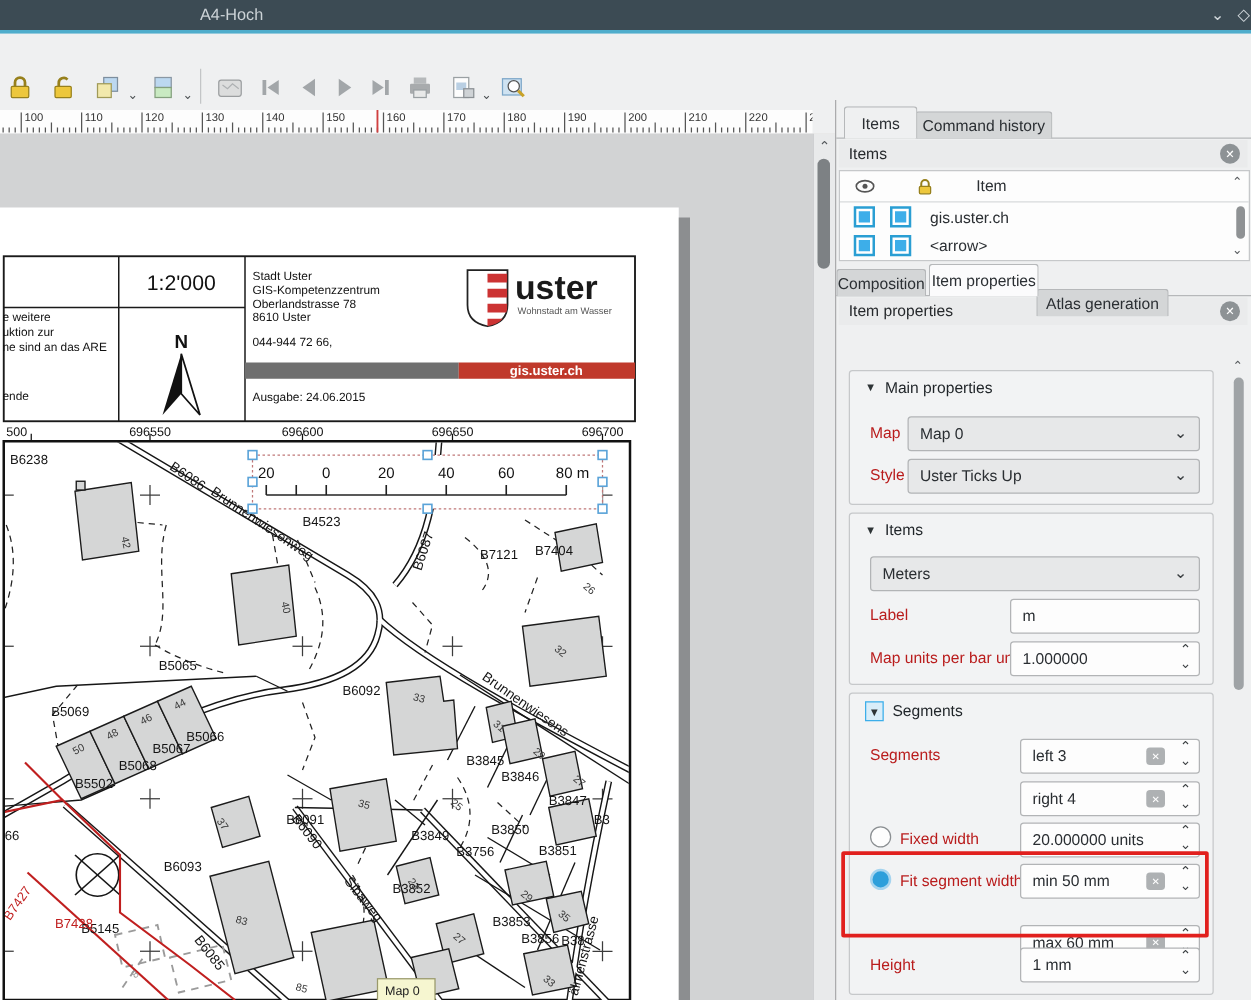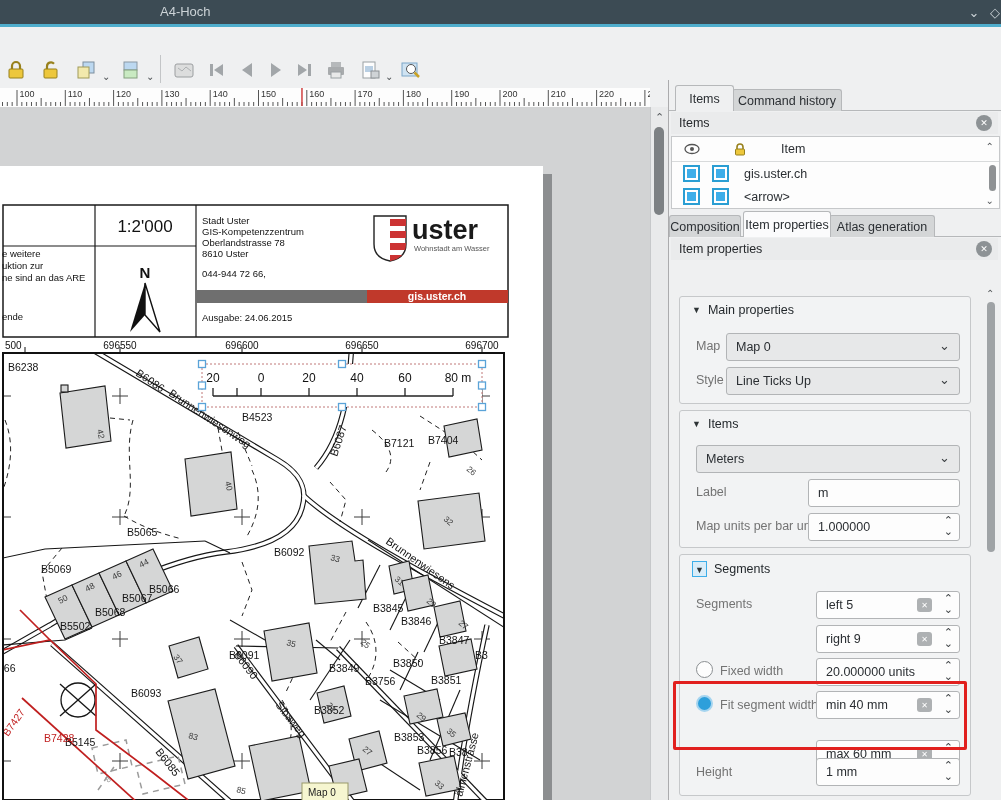--- a/index.html
+++ b/index.html
@@ -37,21 +37,21 @@
   .itemstable{position:absolute;left:2px;width:327px;background:#fdfdfd;border:1px solid #c6c8ca;}
   .throw{position:absolute;left:0;width:100%;display:flex;align-items:center;font-size:12.5px;color:#2b2f33;}
   .cb{width:13px;height:13px;border:2px solid #2a9ed3;background:#fff;position:relative;display:inline-block;}
   .cb::after{content:'';position:absolute;inset:2px;background:#3daee9;}
   .subtitle{position:absolute;left:2px;width:329px;height:23px;background:#d7d8d9;display:flex;align-items:center;}
   .subtitle span{margin-left:8px;font-size:12.5px;color:#26292c;}
   .group{position:absolute;left:10px;width:290px;border:1px solid #c6c8ca;border-radius:3px;background:#f2f3f4;}
   .gtitle{position:absolute;left:12px;top:6px;font-size:12.5px;color:#1f2428;display:flex;align-items:center;gap:7px;}
   .tri{font-size:9px;color:#2e3436;}
   .trifocus{border:1px solid #3daee9;background:#d9edf9;padding:0 2px;}
-  .flabel{position:absolute;font-size:12.5px;color:#737373;}
+  .flabel{position:absolute;font-size:12.5px;color:#b91c1c;}
   .combo,.spin,.inp{position:absolute;height:26px;border:1px solid #b2b4b6;border-radius:3px;
        font-size:12.5px;color:#2a2e32;display:flex;align-items:center;}
   .combo{background:#e7e8e9;}
   .spin,.inp{background:#fdfdfd;}
   .combo .val,.spin .val,.inp .val{margin-left:9px;}
   .combo .chev{position:absolute;right:9px;top:4px;color:#3c4043;font-size:13px;}
   .spinbtns{position:absolute;right:6px;top:1px;display:flex;flex-direction:column;line-height:11px;color:#3c4043;font-size:11px;}
   .clearbtn{position:absolute;right:27px;top:6px;width:15px;height:14px;background:#aeb1b3;border-radius:3px;color:#fff;
             font-size:8px;display:flex;align-items:center;justify-content:center;}
   .radio{position:absolute;width:15px;height:15px;border-radius:50%;border:1.5px solid #8b8f92;background:#fdfdfd;}
@@ -674,21 +674,21 @@
       <div style="position:absolute;right:3px;top:28px;width:7px;height:26px;background:#8f9294;border-radius:4px;"></div>
       <span class="scrollglyph" style="right:5px;bottom:2px;">⌄</span>
     </div>
 
     <div class="tab inactive" style="left:0;top:135px;width:70px;">
         <span>Composition</span>
       </div>
     <div class="tab active" style="left:74px;top:131px;width:86px;background:#fbfbfc;">
         <span>Item properties</span>
       </div>
-    <div class="tab inactive" style="left:160px;top:135px;width:104px;text-align:right;">
+    <div class="tab inactive" style="left:160px;top:151px;width:104px;text-align:right;">
         <span>Atlas generation</span>
       </div>
     <div class="tabline" style="top:156px;"></div>
 
     <div class="dockhdr" style="top:158px;">
       <span>Item properties</span>
       <div class="closebtn">✕</div>
     </div>
 
     <div class="group" style="top:216px;height:106px;">
@@ -696,21 +696,21 @@
           <span class="tri">▼</span>
         <span>Main properties</span>
         </div>
       <span class="flabel" style="left:16px;top:42px;">Map</span>
       <div class="combo" style="left:46px;top:36px;width:232px;">
         <span class="val">Map 0</span>
         <span class="chev">⌄</span>
       </div>
       <span class="flabel" style="left:16px;top:76px;">Style</span>
       <div class="combo" style="left:46px;top:70px;width:232px;">
-        <span class="val">Line Ticks Up</span>
+        <span class="val">Uster Ticks Up</span>
         <span class="chev">⌄</span>
       </div>
     </div>
 
     <div class="group" style="top:330px;height:136px;">
       <div class="gtitle">
           <span class="tri">▼</span>
         <span>Items</span>
         </div>
       <div class="combo" style="left:16px;top:34px;width:262px;">
@@ -731,48 +731,48 @@
       </div>
     </div>
 
     <div class="group" style="top:474px;height:240px;">
       <div class="gtitle">
           <span class="trifocus"><span class="tri">▼</span></span>
         <span>Segments</span>
         </div>
       <span class="flabel" style="left:16px;top:42px;">Segments</span>
       <div class="spin" style="left:136px;top:36px;width:142px;">
-        <span class="val">left 5</span>
+        <span class="val">left 3</span>
         <span class="clearbtn">✕</span>
         <span class="spinbtns">
             <span>⌃</span>
             <span>⌄</span>
           </span>
       </div>
       <div class="spin" style="left:136px;top:70px;width:142px;">
-        <span class="val">right 9</span>
+        <span class="val">right 4</span>
         <span class="clearbtn">✕</span>
         <span class="spinbtns">
             <span>⌃</span>
             <span>⌄</span>
           </span>
       </div>
       <span class="radio" style="left:16px;top:106px;"></span>
       <span class="flabel" style="left:40px;top:109px;">Fixed width</span>
       <div class="spin" style="left:136px;top:103px;width:142px;">
         <span class="val">20.000000 units</span>
         <span class="spinbtns">
             <span>⌃</span>
             <span>⌄</span>
           </span>
       </div>
       <span class="radio checked" style="left:16px;top:140px;"></span>
       <span class="flabel" style="left:40px;top:143px;">Fit segment width</span>
       <div class="spin" style="left:136px;top:136px;width:142px;">
-        <span class="val">min 40 mm</span>
+        <span class="val">min 50 mm</span>
         <span class="clearbtn">✕</span>
         <span class="spinbtns">
             <span>⌃</span>
             <span>⌄</span>
           </span>
       </div>
       <div class="spin" style="left:136px;top:169px;width:142px;margin-top:16px;">
         <span class="val">max 60 mm</span>
         <span class="clearbtn">✕</span>
         <span class="spinbtns">

